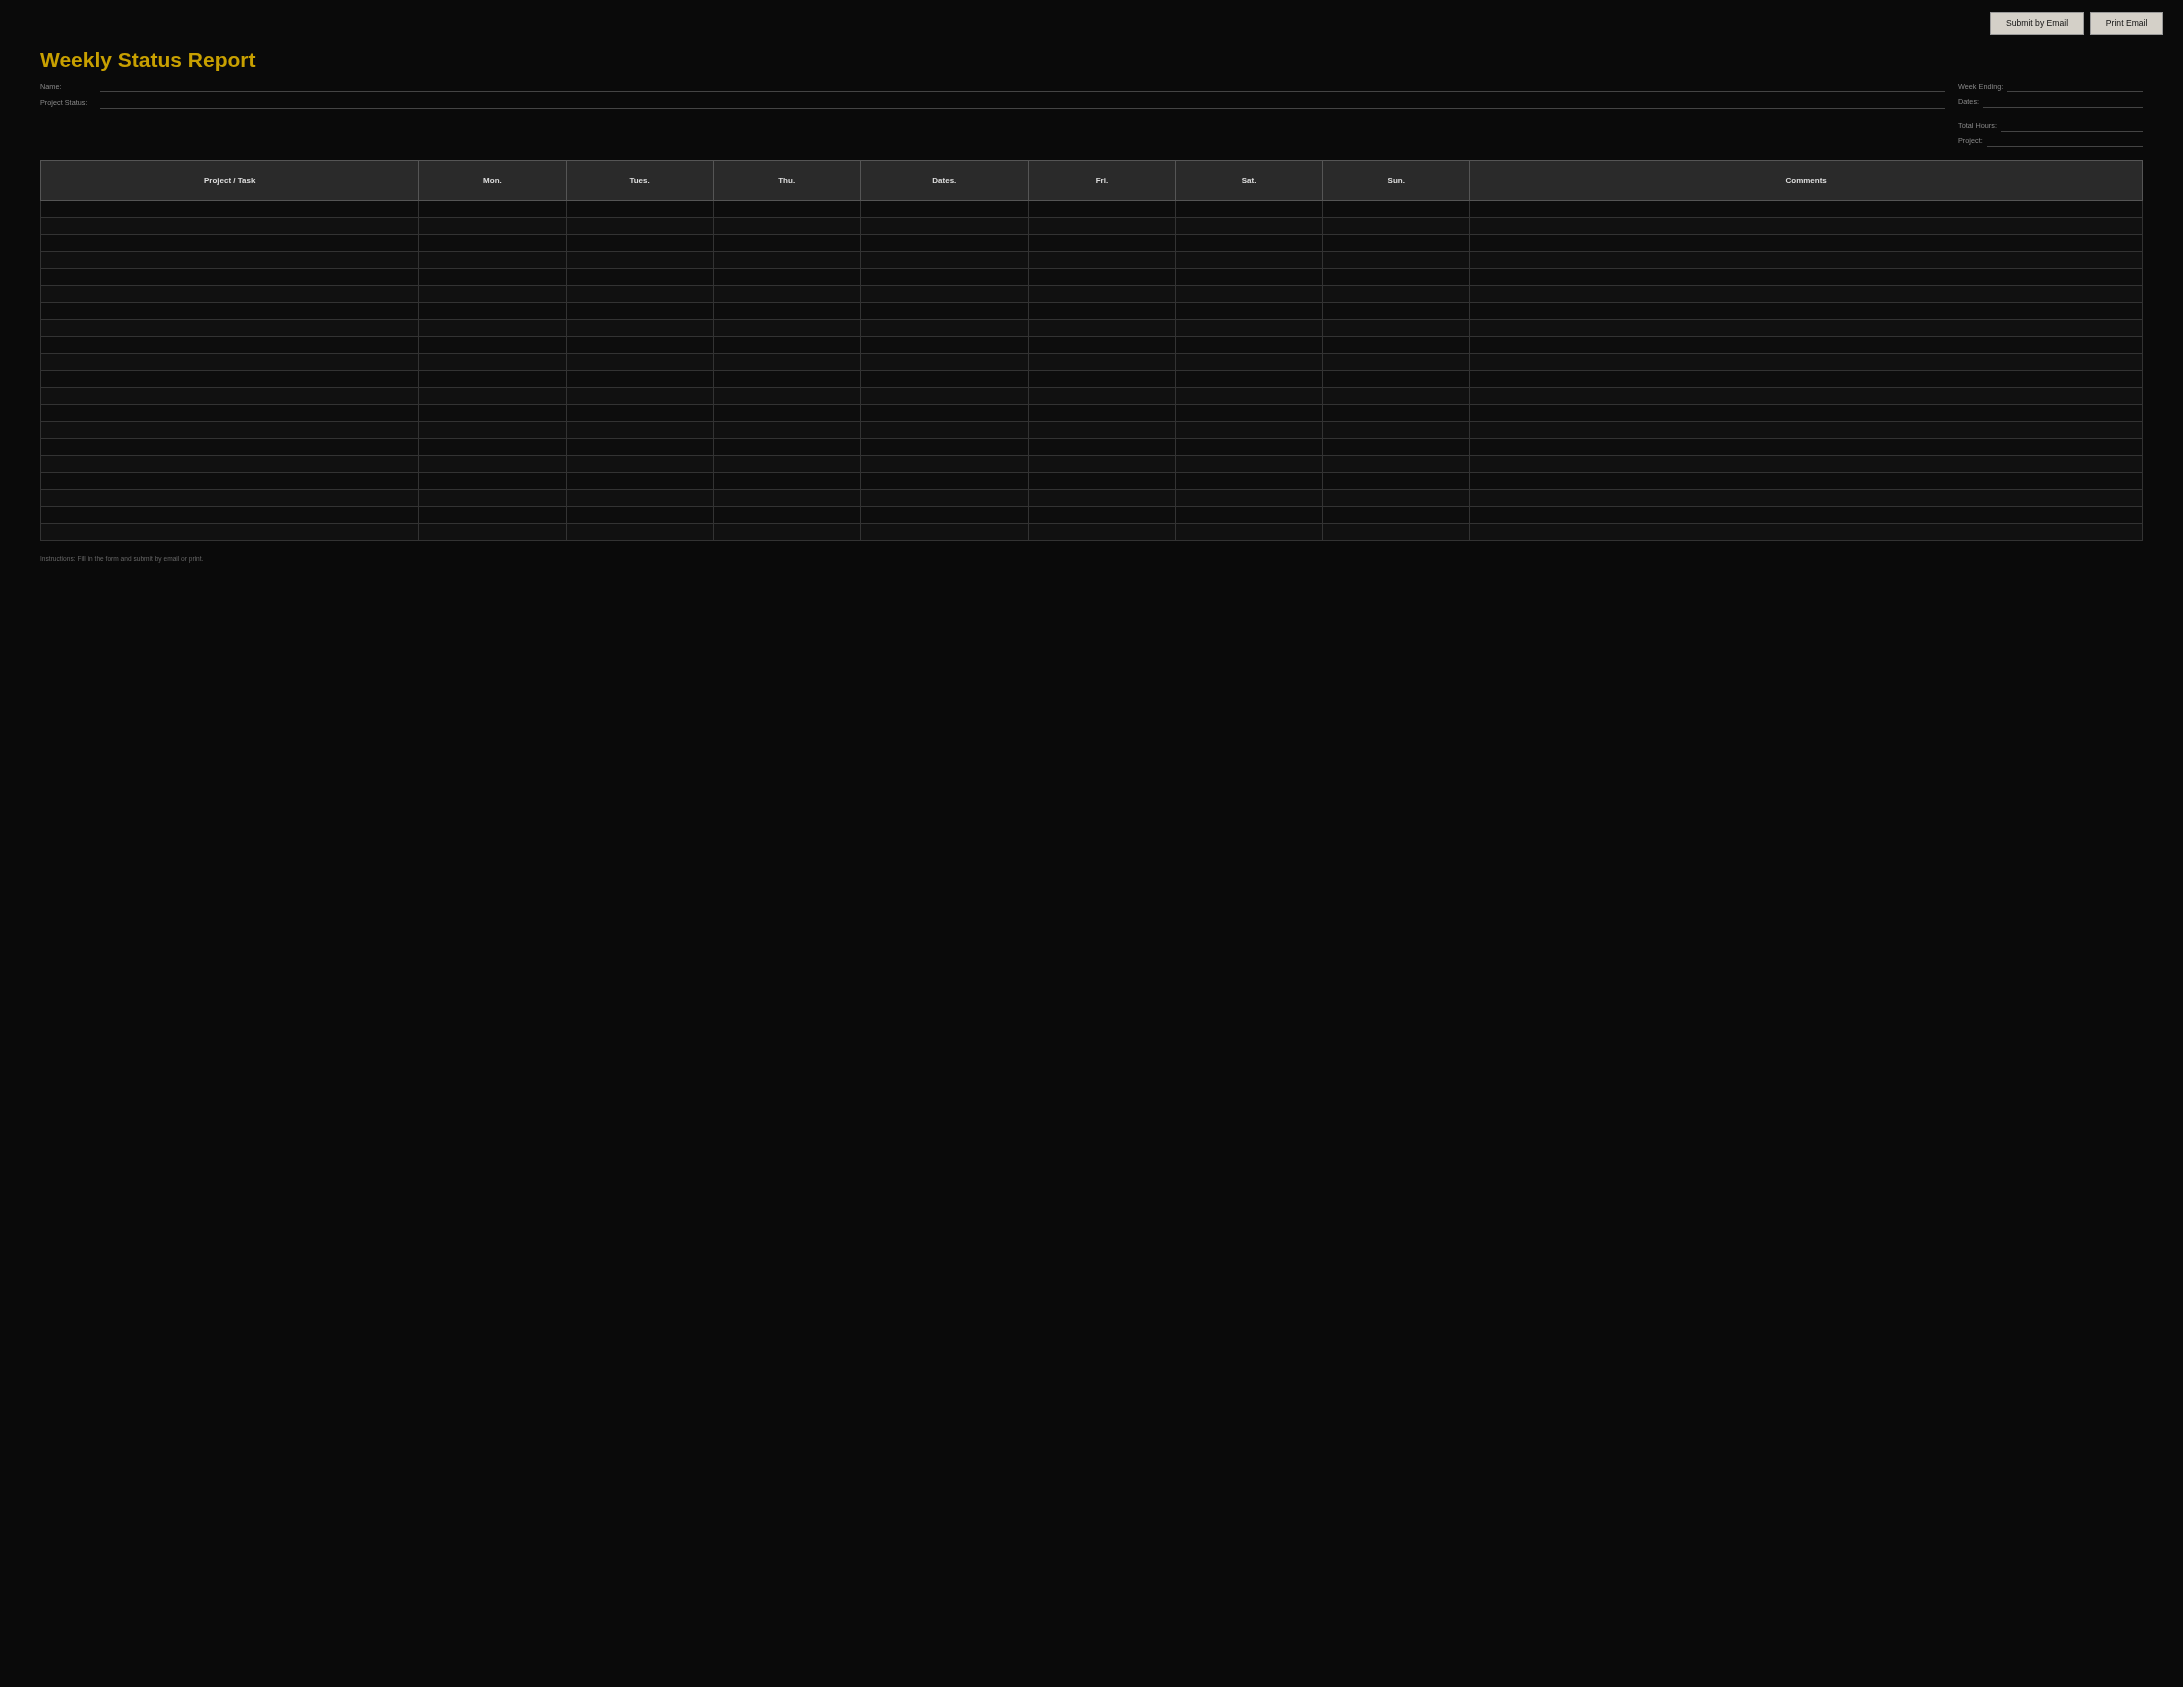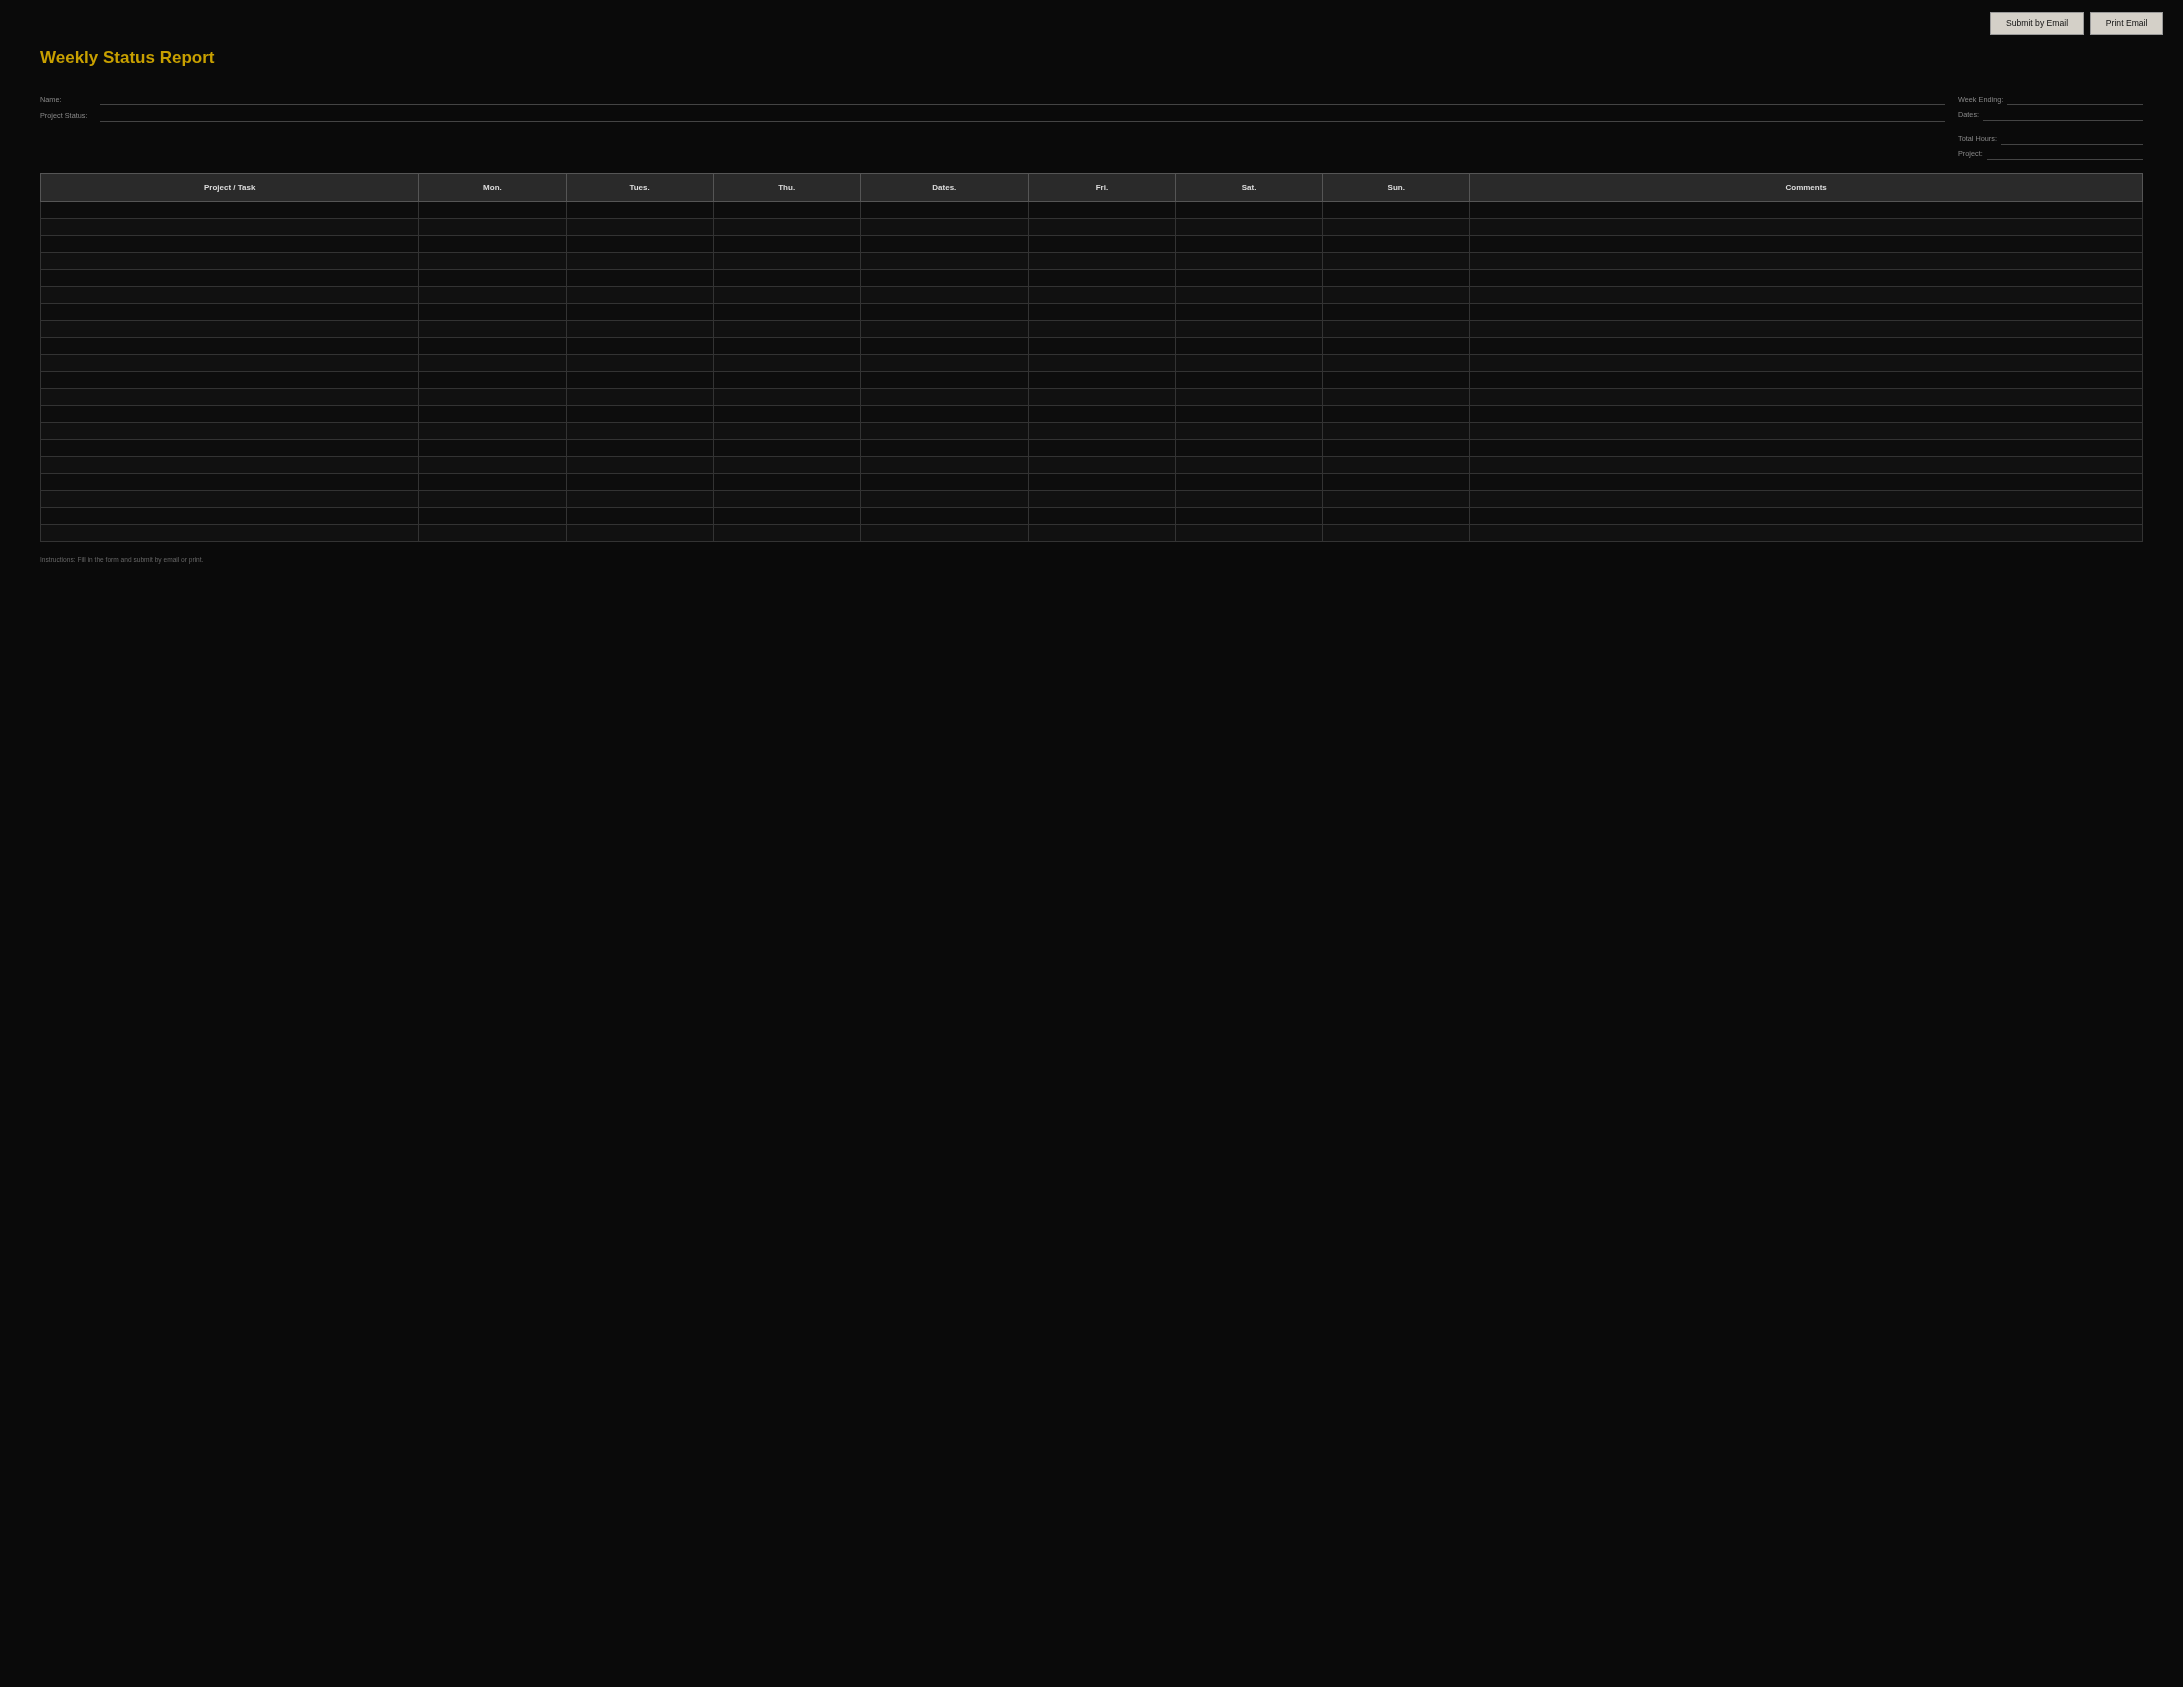--- a/index.html
+++ b/index.html
@@ -30,23 +30,23 @@
       color: #111;
       font-family: Arial, sans-serif;
     }
 
     .main-content {
       padding: 6.6px 40px 26.5px 40px;
     }
 
     .page-title {
       color: #c8a000;
-      font-size: 17px;
+      font-size: 21px;
       font-weight: bold;
-      margin-bottom: 25px;
+      margin-bottom: 8px;
       font-family: Arial, sans-serif;
     }
 
     .form-header {
       display: flex;
       gap: 13.2px;
       margin-bottom: 6.6px;
     }
 
     .form-left {
@@ -112,21 +112,21 @@
     
     .time-table {
       width: 100%;
       border-collapse: collapse;
       margin-bottom: 10.6px;
     }
 
     .time-table th {
       background: #2a2a2a;
       border: 0.7px solid #555;
-      padding: 9px 4px;
+      padding: 15px 4px;
       text-align: center;
       font-size: 8px;
       font-weight: bold;
       color: #ddd;
     }
 
     .time-table th:first-child {
       text-align: center;
     }
 

